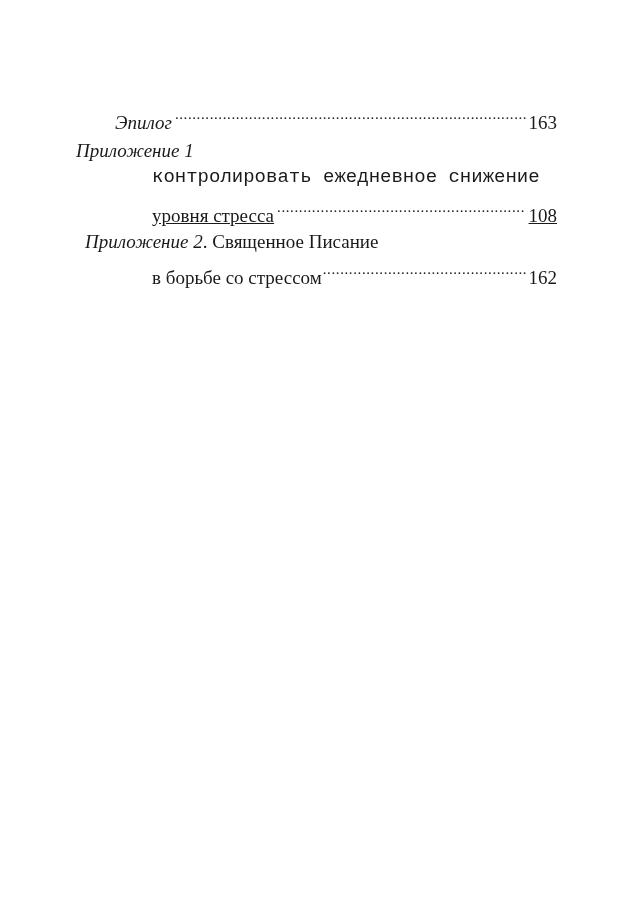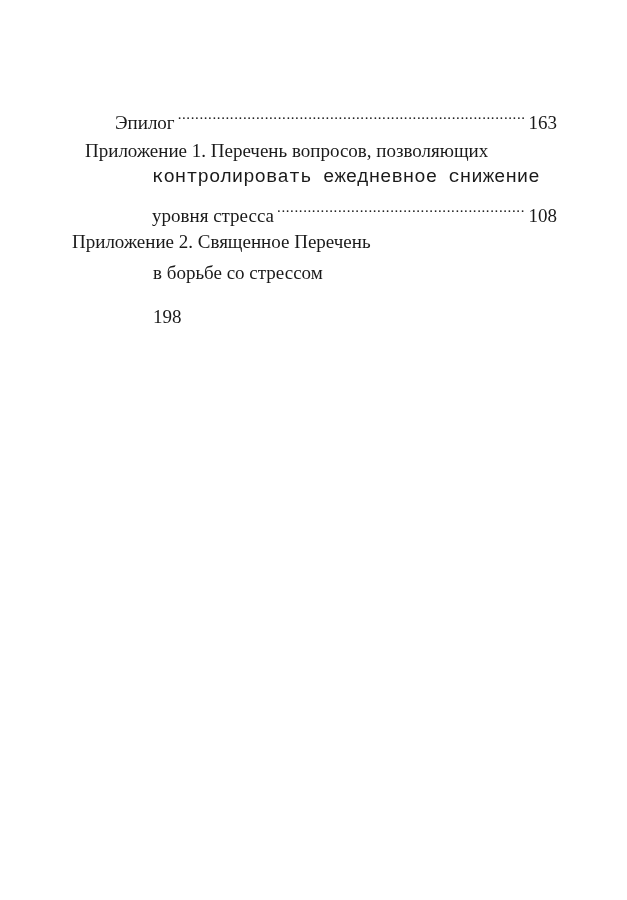--- a/index.html
+++ b/index.html
@@ -23,20 +23,21 @@
     }
     .line {
       position: absolute;
       display: flex;
       align-items: baseline;
       font-size: 19px;
       line-height: 22px;
       white-space: nowrap;
     }
     .line .it {
+      font-style: italic;
     }
     .dots {
       flex: 1 1 auto;
       overflow: hidden;
       margin: 0 3px;
       position: relative;
       height: 22px;
     }
     .dots::after {
       content: "........................................................................................................................................................................................";
@@ -56,36 +57,35 @@
 <body>
 
 <div class="toc">
 
   <div class="line" style="left:115px; top:107px; width:442px;">
     <span class="it">Эпилог</span>
     <span class="dots"></span>
     <span class="page">163</span>
   </div>
 
-  <div class="line" style="left:85px; top:140px;justify-content:flex-end;">
+  <div class="line" style="left:76px; top:140px;justify-content:flex-end;">
     <span class="it">Приложение 1</span>
-    <span>. Перечень вопросов, позволяющих</span>
   </div>
   <div class="line" style="left:152px; top:166px;font-family:Liberation Mono, monospace;">
     <span>контролировать ежедневное снижение</span>
   </div>
-  <div class="line" style="left:152px; top:200px; width:405px;">
+  <div class="line" style="left:152px; top:200px; width:405px;text-decoration:underline;">
     <span>уровня стресса</span>
     <span class="dots"></span>
     <span class="page">108</span>
   </div>
 
-  <div class="line" style="left:72px; top:231px;">
+  <div class="line" style="left:85px; top:231px;">
     <span class="it">Приложение 2</span>
-    <span>. Священное Перечень</span>
+    <span>. Священное Писание</span>
   </div>
-  <div class="line" style="left:152px; top:262px; width:405px;flex-direction:column;">
+  <div class="line" style="left:152px; top:262px; width:405px;">
     <span>в борьбе со стрессом</span>
     <span class="dots" style="margin-left:1px;"></span>
-    <span class="page">198</span>
+    <span class="page">162</span>
   </div>
 
 </div>
 
 </body></html>

